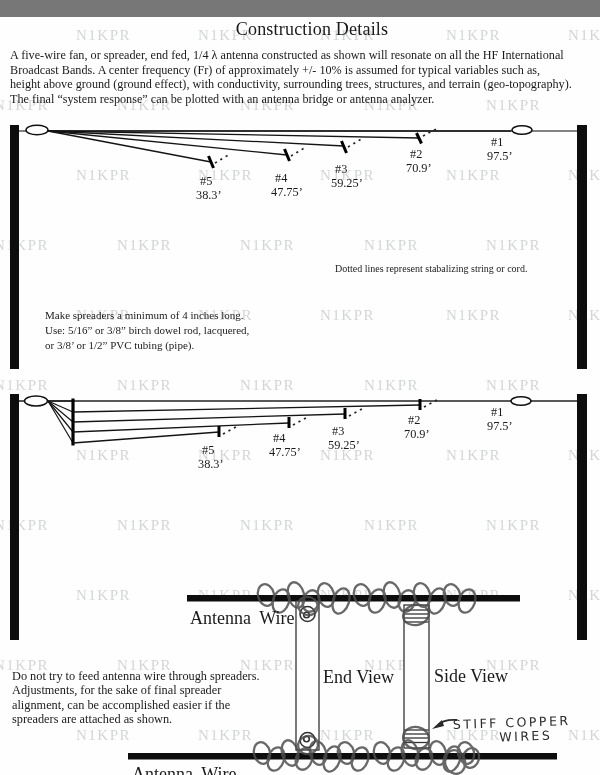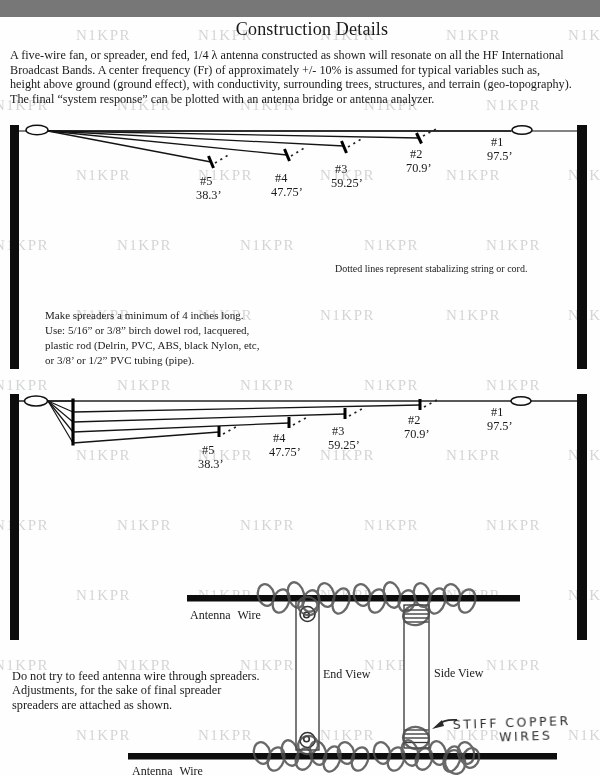--- a/index.html
+++ b/index.html
@@ -20,21 +20,21 @@
   
   .txt{position:absolute;z-index:3;white-space:nowrap;}
   #title{left:0;top:2px;width:100%;text-align:center;font-size:18px;letter-spacing:.2px;padding-left:12px;}
   .para{font-size:12.2px;line-height:14.6px;}
   #intro{left:10px;top:31px;}
   #note-dotted{left:335px;top:246px;font-size:10px;}
   #spreader-note{left:45px;top:291px;width:292px;text-align:left;font-size:11px;line-height:15px;white-space:nowrap;}
   #bottom-note{left:12px;top:652px;font-size:12.3px;line-height:14.4px;}
   .wlabel{position:absolute;z-index:3;font-size:12.3px;line-height:13.5px;white-space:nowrap;}
   .wlabel .num{margin-left:4px;}
-  .caption{position:absolute;z-index:3;font-size:12px;white-space:nowrap;}
+  .caption{position:absolute;z-index:3;font-size:18px;white-space:nowrap;}
   #aw-top{left:190px;top:591px;word-spacing:4px;}
   #aw-bottom{left:132px;top:747px;word-spacing:4px;}
   #end-view{left:323px;top:650px;}
   #side-view{left:434px;top:649px;}
   #attribution{left:0;top:756px;font-size:13px;}
   #pagenum{left:557px;top:755px;font-size:13.5px;font-style:italic;font-weight:bold;}
   #handwriting{
     position:absolute;z-index:4;left:453px;top:699px;
     font-family:"DejaVu Sans",sans-serif;font-size:12.5px;line-height:13px;
     letter-spacing:2.5px;color:#2b2b2b;transform:rotate(-2deg);font-weight:500;
@@ -273,21 +273,20 @@
   <div class="wlabel" style="left:196px;top:158px">
     <div class="num">#5</div>
     <div>38.3’</div>
   </div>
 
   <div id="note-dotted" class="txt">Dotted lines represent stabalizing string or cord.</div>
 
   <div id="spreader-note" class="txt">
     <div>Make spreaders a minimum of 4 inches long.</div>
     <div>Use: 5/16” or 3/8” birch dowel rod, lacquered,</div>
-    <div>plastic rod (Delrin, PVC, ABS, black Nylon, etc,</div>
     <div>or 3/8’ or 1/2” PVC tubing (pipe).</div>
   </div>
 
   <div class="wlabel" style="left:487px;top:389px">
     <div class="num">#1</div>
     <div>97.5’</div>
   </div>
   <div class="wlabel" style="left:404px;top:397px">
     <div class="num">#2</div>
     <div>70.9’</div>
@@ -311,19 +310,20 @@
   <div id="aw-bottom" class="caption">Antenna Wire</div>
 
   <div id="handwriting">
     <div>STIFF COPPER</div>
     <div class="l2">WIRES</div>
   </div>
 
   <div id="bottom-note" class="txt para">
     <div>Do not try to feed antenna wire through spreaders.</div>
     <div>Adjustments, for the sake of final spreader</div>
+    <div>alignment, can be accomplished easier if the</div>
     <div>spreaders are attached as shown.</div>
   </div>
 
   <div id="attribution" class="txt">(RW Betts, 2005)</div>
   <div id="pagenum" class="txt">2</div>
 
 </div>
 
 </body></html>

